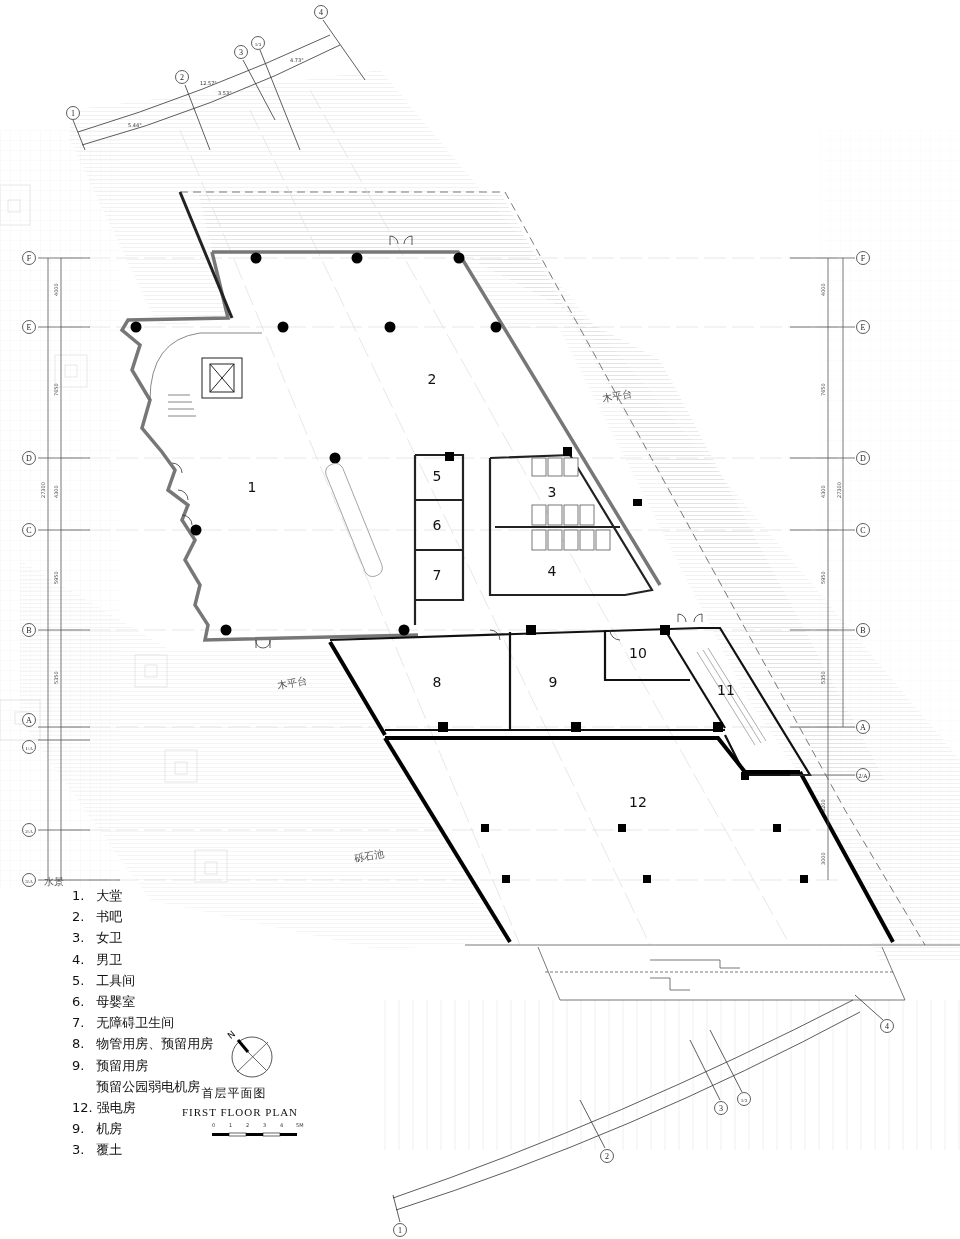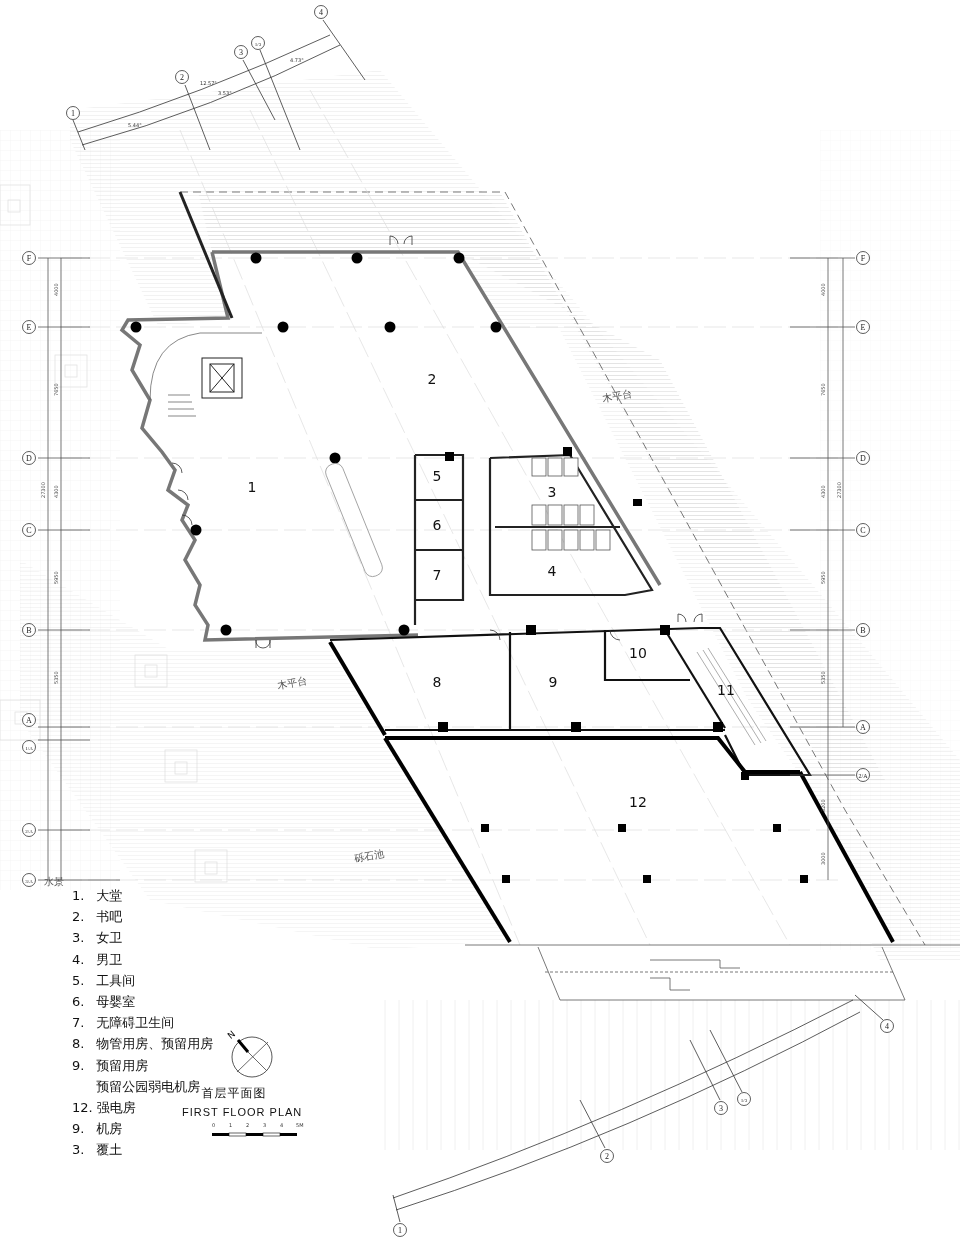--- a/index.html
+++ b/index.html
@@ -3,21 +3,21 @@
   <meta charset="utf-8">
   <style>
     html, body { margin: 0; padding: 0; background: #ffffff; }
     body { width: 960px; height: 1239px; position: relative; overflow: hidden; font-family: "DejaVu Sans", sans-serif; color: #111; }
     svg#plan { position: absolute; left: 0; top: 0; }
     .legend { position: absolute; left: 72px; top: 885px; font-size: 13px; line-height: 21.2px; color: #111; }
     .legend .item { white-space: nowrap; }
     .legend .num { display: inline-block; min-width: 20px; }
     .title-block { position: absolute; left: 184px; top: 1085px; width: 100px; text-align: center; }
     .title-cn { font-size: 12px; letter-spacing: 1px; }
-    .title-en { font-family: Liberation Sans, sans-serif; font-size: 11px; margin-top: 4px; letter-spacing: 1px; white-space: nowrap; margin-left: -2px; }
+    .title-en { font-family: Liberation Serif, serif; font-size: 11px; margin-top: 4px; letter-spacing: 1px; white-space: nowrap; margin-left: -2px; }
     .scale { position: absolute; left: 212px; top: 1122px; font-size: 5px; color: #333; }
     .room-label { font-size: 14px; }
     .axis-label { font-size: 8px; font-family: "Liberation Serif", serif; }
   </style>
 </head>
 <body>
 
 <svg id="plan" width="960" height="1239" viewBox="0 0 960 1239">
   <defs>
     <pattern id="hatch" width="6" height="4" patternUnits="userSpaceOnUse">

